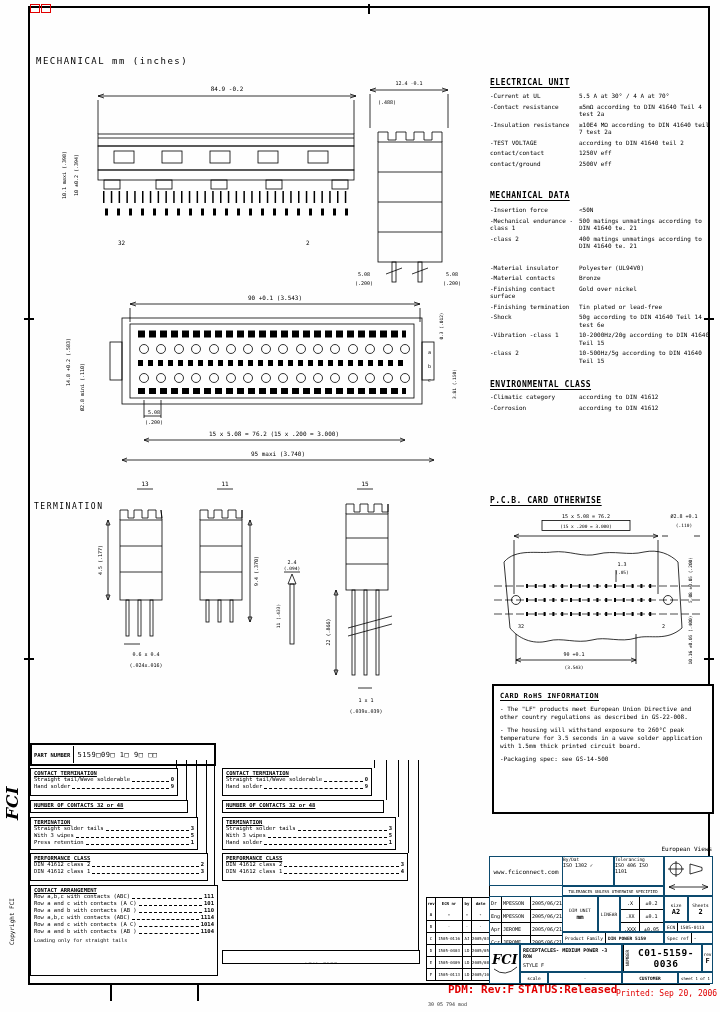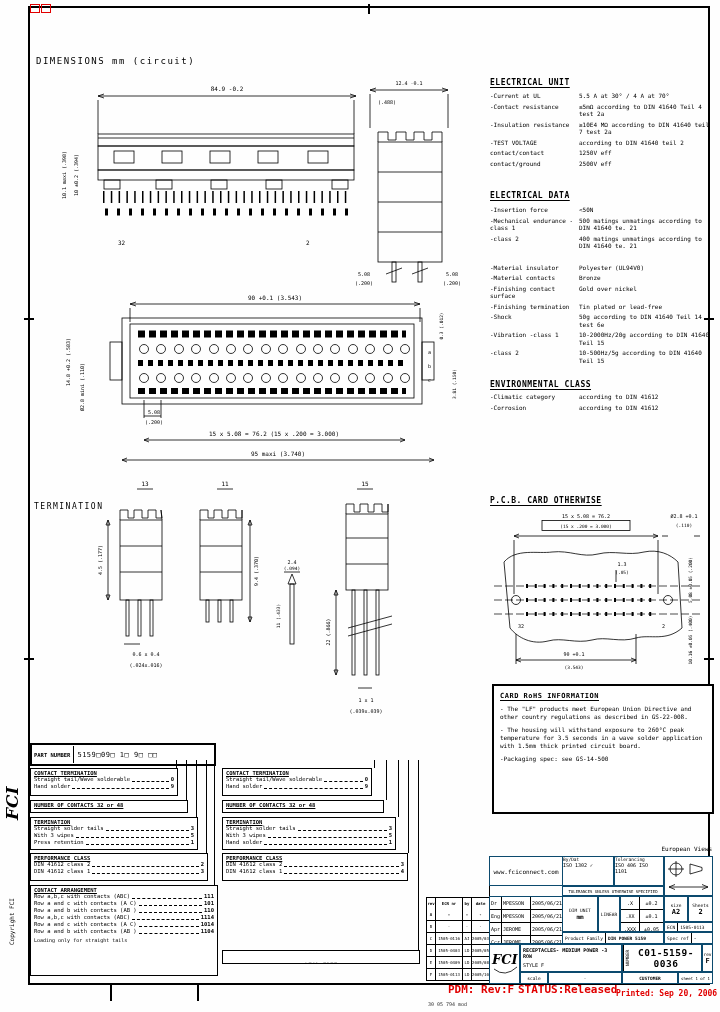--- a/index.html
+++ b/index.html
@@ -70,21 +70,21 @@
   <div class="tick" style="left:368px;top:4px;width:2px;height:10px"></div>
   <div class="tick" style="left:110px;top:985px;width:2px;height:16px"></div>
   <div class="tick" style="left:197px;top:985px;width:2px;height:16px"></div>
 
   <div class="redbox" style="left:30px;top:4px"></div>
   <div class="redbox" style="left:41px;top:4px"></div>
 
   <div class="abs vert" style="left:8px;top:835px;height:110px;font-size:6px">Copyright FCI</div>
   <div class="abs vert fcilogo" style="left:2px;top:765px;height:55px;font-size:17px">FCI</div>
 
-  <div class="abs bigtitle" style="left:36px;top:56px">DIMENSIONS mm (circuit)</div>
+  <div class="abs bigtitle" style="left:36px;top:56px">MECHANICAL mm (inches)</div>
 
   <svg class="abs" style="left:56px;top:80px" width="305" height="195" viewBox="0 0 305 195">
     <g class="ln">
       <line x1="42" y1="16" x2="300" y2="16"></line>
       <path d="M42,16 l6,-2 M42,16 l6,2 M300,16 l-6,-2 M300,16 l-6,2"></path>
       <line x1="42" y1="20" x2="42" y2="54"></line>
         <line x1="298" y1="20" x2="298" y2="54"></line>
     </g>
     <text class="mid" x="171" y="11">84.9 -0.2</text>
     <g class="ln">
@@ -293,21 +293,21 @@
       </div>
         <div class="drow">
         <span class="dlab">contact/contact</span>
           <span class="dval">1250V eff</span>
       </div>
         <div class="drow">
         <span class="dlab">contact/ground</span>
           <span class="dval">2500V eff</span>
       </div>
       </div>
-    <div class="hd" style="margin-top:24px">ELECTRICAL DATA</div>
+    <div class="hd" style="margin-top:24px">MECHANICAL DATA</div>
     <div style="margin-top:6px">
         <div class="drow">
         <span class="dlab">-Insertion force</span>
           <span class="dval">&lt;50N</span>
       </div>
         <div class="drow">
         <span class="dlab">-Mechanical endurance -class 1</span>
           <span class="dval">500 matings unmatings according to DIN 41640 te. 21</span>
       </div>
         <div class="drow">
@@ -744,16 +744,16 @@
     </div>
   <div class="tbc" style="left:622px;top:972px;width:56px;height:12px;display:flex;align-items:center;justify-content:center;font-size:4.5px;font-weight:bold">
       <span>CUSTOMER</span>
     </div>
   <div class="tbc" style="left:678px;top:972px;width:35px;height:12px;display:flex;align-items:center;justify-content:center;font-size:4px">
       <span>sheet 1 of 1</span>
     </div>
 
   <div class="abs red" style="left:448px;top:983px;font-size:11px">PDM: Rev:F</div>
   <div class="abs red" style="left:518px;top:983px;font-size:11px">STATUS:Released</div>
-  <div class="abs red" style="left:616px;top:989px;font-size:8px;font-weight:bold">Printed: Sep 20, 2006</div>
+  <div class="abs red" style="left:616px;top:989px;font-size:8px;font-weight:normal">Printed: Sep 20, 2006</div>
   <div class="abs" style="left:428px;top:1001px;font-size:5px;color:#333">30 05 794 mod</div>
 
 </div>
 
 </body></html>

